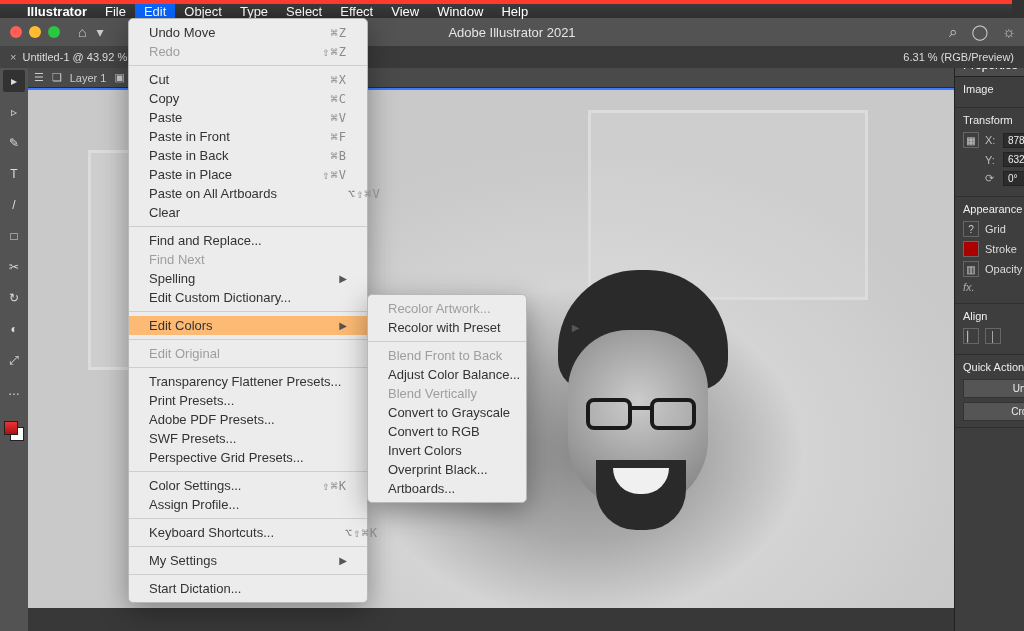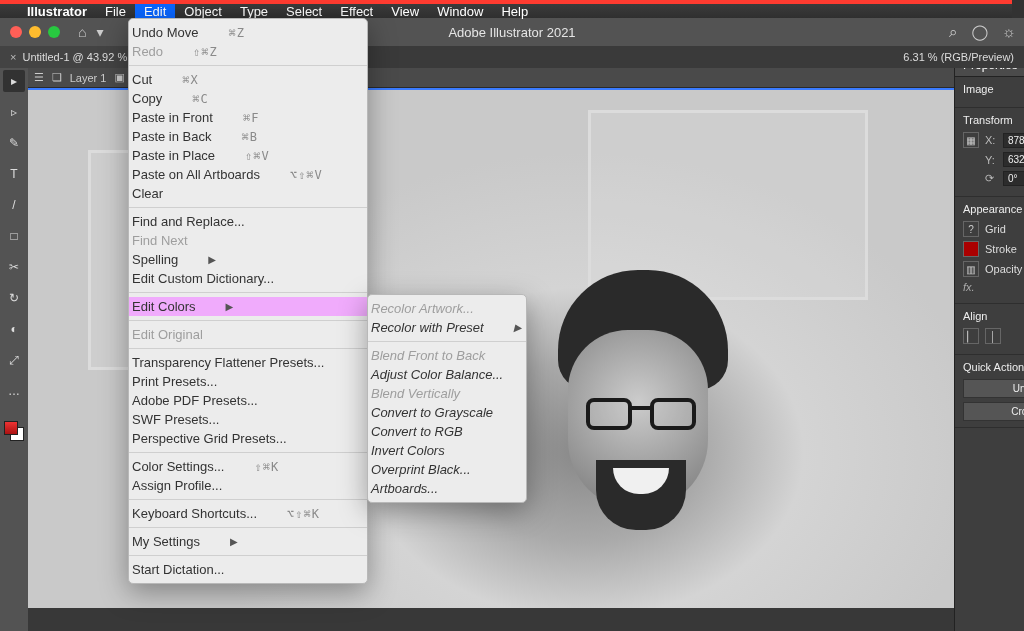--- a/index.html
+++ b/index.html
@@ -44,28 +44,28 @@
   .prop-sec{padding:6px 8px;border-bottom:1px solid #2e2e2e;}
   .prop-sec .hdr{color:#eee;font-size:11px;margin-bottom:6px;}
   .prop-row{display:flex;align-items:center;gap:6px;margin-bottom:4px;}
   .prop-row .lab{color:#bbb;width:12px;}
   .prop-row .val{background:#2c2c2c;border:1px solid #222;padding:1px 4px;min-width:40px;color:#eee;font-size:10px;}
   .prop-btn{background:#555;border:1px solid #333;color:#eee;font-size:10px;padding:3px 6px;margin-top:4px;display:block;text-align:center;}
   .qicon{width:16px;height:16px;border:1px solid #666;display:inline-flex;align-items:center;justify-content:center;font-size:10px;color:#ccc;}
 
   
   .dropdown { position:absolute; background:#ececec; color:#333; font-size:13px; border:1px solid #b8b8b8; border-radius:5px; box-shadow:0 8px 28px rgba(0,0,0,.35); padding:4px 0; z-index:100; }
-  .dropdown .row { display:flex; align-items:center; padding:2px 3px; height:19px; cursor:default; white-space:nowrap; }
-  .dropdown .row.hl{ background:#f0abfc; }
+  .dropdown .row { display:flex; align-items:center; justify-content:space-between; padding:2px 20px; height:19px; cursor:default; white-space:nowrap;gap:41px; }
+  .dropdown .row.hl{ background:#fdba74; }
   .dropdown .row.disabled{ color:#9e9e9e; }
   .dropdown .row .sc{ color:#8a8a8a; font-size:12px; margin-left:30px; font-family:Menlo,monospace; letter-spacing:1px;}
   .dropdown .row .arr{ color:#555; font-size:10px; margin-left:30px; }
   .dropdown .sep{ height:1px; background:#cfcfcf; margin:4px 0; }
   .edit-menu{ top:18px; left:128px; width:240px; }
-  .sub-menu{ top:294px; left:367px; width:160px;font-style:italic; }
+  .sub-menu{ top:294px; left:367px; width:160px; }
 </style>
 </head>
 <body>
 
 <div class="mac-menubar">
   <span class="apple"></span>
   <span class="appname">Illustrator</span>
   <span id="menubar-items" style="display: flex;">
       <span class="mitem">File</span>
       <span class="mitem active">Edit</span>
@@ -223,20 +223,24 @@
     <div class="sep"></div>
     <div class="row">
       <span>Cut</span>
       <span class="sc">⌘X</span>
     </div>
     <div class="row">
       <span>Copy</span>
       <span class="sc">⌘C</span>
     </div>
     <div class="row">
+      <span>Paste</span>
+      <span class="sc">⌘V</span>
+    </div>
+    <div class="row">
       <span>Paste in Front</span>
       <span class="sc">⌘F</span>
     </div>
     <div class="row">
       <span>Paste in Back</span>
       <span class="sc">⌘B</span>
     </div>
     <div class="row">
       <span>Paste in Place</span>
       <span class="sc">⇧⌘V</span>

